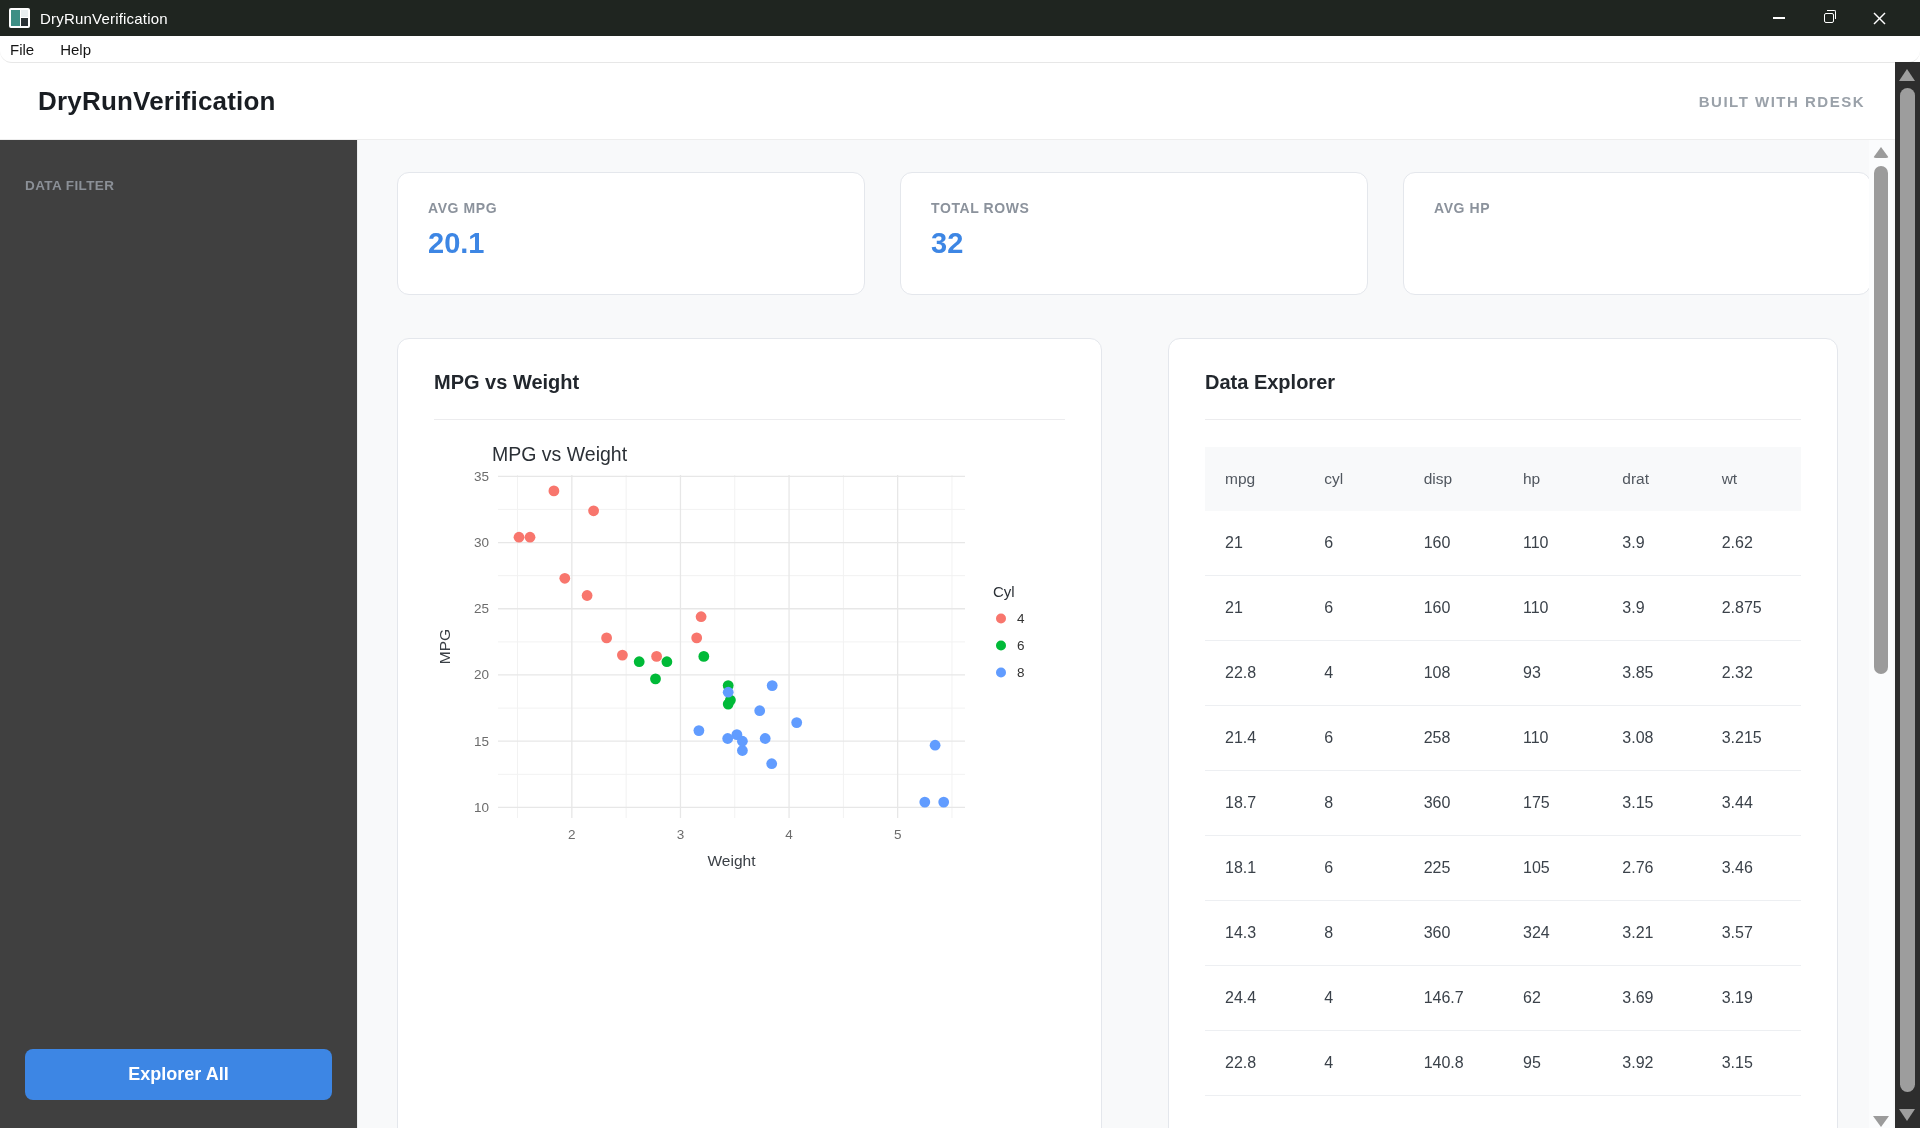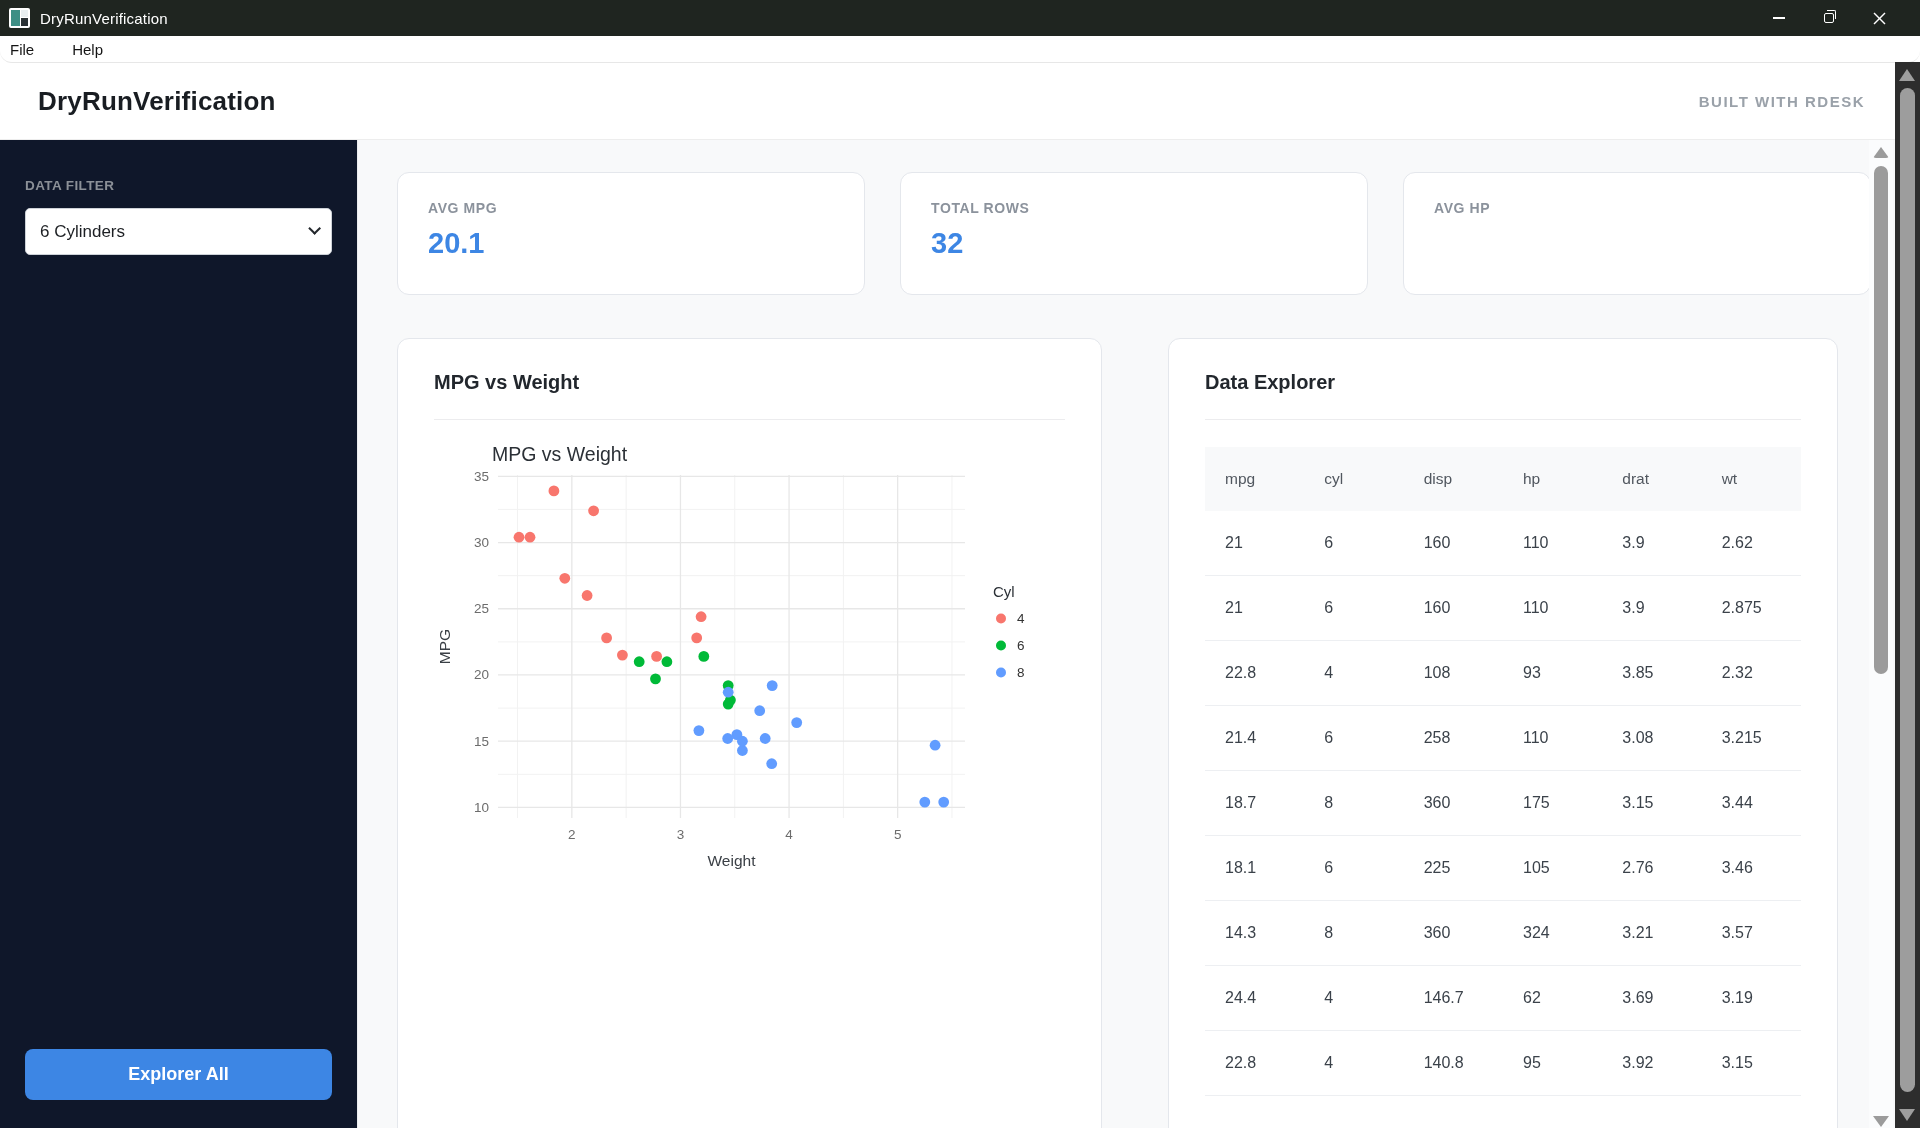--- a/index.html
+++ b/index.html
@@ -15,31 +15,31 @@
   .app-icon .ic-rb { flex:1.2; background:#2a3235; }
   .titlebar-title { font-size:15px; letter-spacing:.2px; }
   .win-controls { position:absolute; right:16px; top:0; height:36px; display:flex; align-items:stretch; }
   .win-btn { width:50px; display:flex; align-items:center; justify-content:center; cursor:default; }
   .glyph-min { width:12px; height:1.5px; background:#fff; }
   .glyph-restore { position:relative; width:10px; height:10px; }
   .glyph-restore .back { position:absolute; top:-3px; left:3px; width:9px; height:9px; border:1.4px solid #fff; border-left:none; border-bottom:none; border-radius:0 2px 0 0; }
   .glyph-restore .front { position:absolute; top:0; left:0; width:10px; height:10px; border:1.4px solid #fff; border-radius:2px; background:#1f2520; }
 
   
-  .menubar { height:27px; background:#fff; border-bottom:1px solid #e7e7e7; display:flex; align-items:center; padding-left:10px; gap:38px;border-radius:12px; }
+  .menubar { height:27px; background:#fff; border-bottom:1px solid #e7e7e7; display:flex; align-items:center; padding-left:10px; gap:26px;border-radius:12px; }
   .menu-item { font-size:15px; color:#141414; cursor:default; }
 
   
   .header { height:77px; background:#fff; border-bottom:1px solid #ededed; display:flex; align-items:center; justify-content:space-between; padding:0 55px 0 38px; }
   .header-title { font-size:26px; font-weight:bold; color:#191d22; letter-spacing:.2px; }
   .header-badge { font-size:15px; font-weight:bold; color:#9aa1a9; letter-spacing:1.5px;text-align:right; }
 
   
   .body-row { display:flex; height:988px; }
-  .sidebar { width:358px; background:#0f172a; border-right:1px solid #ebedef; padding:38px 25px 0 25px; position:relative; flex-shrink:0; }
+  .sidebar { width:358px; background:#404040; border-right:1px solid #ebedef; padding:38px 25px 0 25px; position:relative; flex-shrink:0; }
   .filter-label { font-size:13.5px; font-weight:bold; color:#8b9097; letter-spacing:.4px; }
   .select-wrap { position:relative; margin-top:15px; }
   select.filter-select { width:100%; height:47px; appearance:none; -webkit-appearance:none;
     border:1px solid #cdd2d8; border-radius:5px; background:#fff; font-size:17px; color:#1c1f23;
     padding:0 36px 0 14px; font-family:inherit; }
   .select-chevron { position:absolute; right:15px; top:18px; width:9px; height:9px; pointer-events:none;
     border-right:2px solid #23272c; border-bottom:2px solid #23272c; transform:rotate(45deg) translateY(-3px); }
   .refresh-btn { position:absolute; left:25px; right:25px; bottom:28px; height:51px; background:#3d86e4;
     border:none; border-radius:8px; color:#fff; font-size:18px; font-weight:bold; font-family:inherit; cursor:pointer; }
 
@@ -121,26 +121,20 @@
 </div>
 
 <div class="header">
   <div class="header-title">DryRunVerification</div>
   <div class="header-badge">BUILT WITH RDESK</div>
 </div>
 
 <div class="body-row">
   <div class="sidebar">
     <div class="filter-label">DATA FILTER</div>
-    <div class="select-wrap">
-      <select class="filter-select">
-        <option>6 Cylinders</option>
-      </select>
-      <span class="select-chevron"></span>
-    </div>
     <button class="refresh-btn">Explorer All</button>
   </div>
 
   <div class="main">
     <div class="stats-row">
       <div class="stat-card">
         <div class="stat-label">AVG MPG</div>
         <div class="stat-value">20.1</div>
       </div>
       <div class="stat-card">

